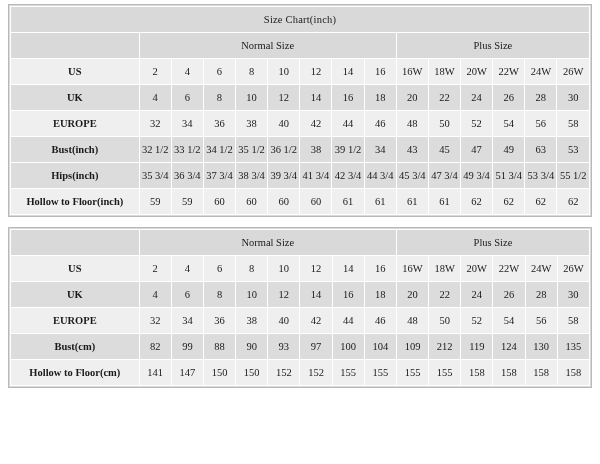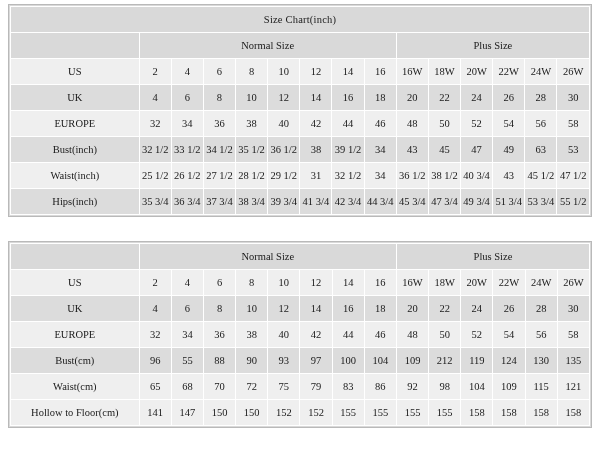--- a/index.html
+++ b/index.html
@@ -16,21 +16,21 @@
   }
   .page {
     width: 600px;
     height: 464px;
     position: relative;
     background: #ffffff;
     box-sizing: border-box;
   }
   .chart-block {
     width: 584px;
-    margin: 4px auto 14px auto;
+    margin: 4px auto 0 auto;
     background: #d9d9d9;
     border: 1px solid #b9b9b9;
     box-sizing: border-box;
     padding: 1px;
   }
   table.size-table {
     width: 100%;
     border-collapse: collapse;
     table-layout: fixed;
     background: #d9d9d9;
@@ -52,20 +52,21 @@
     border: none;
     letter-spacing: 0.2px;
   }
   td.group-cell {
     font-size: 12.5px;
     height: 23px;
   }
   td.rowlabel {
     font-size: 11.5px;
     text-align: center;
+    font-weight: bold;
   }
   tr.alt td {
     background: #efefef;
   }
   tr.norm td {
     background: #dcdcdc;
   }
   td.blank {
     border: none;
     background: #d9d9d9;
@@ -155,54 +156,54 @@
           <td>38</td>
           <td>39 1/2</td>
           <td>34</td>
           <td>43</td>
           <td>45</td>
           <td>47</td>
           <td>49</td>
           <td>63</td>
           <td>53</td>
         </tr>
-        <tr class="alt">
-          <td class="rowlabel">Waist(inch)</td>
-          <td>25 1/2</td>
-          <td>26 1/2</td>
-          <td>27 1/2</td>
-          <td>28 1/2</td>
-          <td>29 1/2</td>
-          <td>31</td>
-          <td>32 1/2</td>
-          <td>34</td>
-          <td>36 1/2</td>
-          <td>38 1/2</td>
-          <td>40 3/4</td>
-          <td>43</td>
-          <td>45 1/2</td>
-          <td>47 1/2</td>
-        </tr>
         <tr class="norm">
           <td class="rowlabel">Hips(inch)</td>
           <td>35 3/4</td>
           <td>36 3/4</td>
           <td>37 3/4</td>
           <td>38 3/4</td>
           <td>39 3/4</td>
           <td>41 3/4</td>
           <td>42 3/4</td>
           <td>44 3/4</td>
           <td>45 3/4</td>
           <td>47 3/4</td>
           <td>49 3/4</td>
           <td>51 3/4</td>
           <td>53 3/4</td>
           <td>55 1/2</td>
         </tr>
+        <tr class="alt">
+          <td class="rowlabel">Hollow to Floor(inch)</td>
+          <td>59</td>
+          <td>59</td>
+          <td>60</td>
+          <td>60</td>
+          <td>60</td>
+          <td>60</td>
+          <td>61</td>
+          <td>61</td>
+          <td>61</td>
+          <td>61</td>
+          <td>62</td>
+          <td>62</td>
+          <td>62</td>
+          <td>62</td>
+        </tr>
       </tbody>
     </table>
   </div>
 
   <div class="spacer"></div>
 
   <div class="chart-block">
     <table class="size-table">
       <colgroup>
         <col style="width:128px">
@@ -260,51 +261,34 @@
           <td>46</td>
           <td>48</td>
           <td>50</td>
           <td>52</td>
           <td>54</td>
           <td>56</td>
           <td>58</td>
         </tr>
         <tr class="norm">
           <td class="rowlabel">Bust(cm)</td>
-          <td>96</td>
-          <td>55</td>
+          <td>82</td>
+          <td>99</td>
           <td>88</td>
           <td>90</td>
           <td>93</td>
           <td>97</td>
           <td>100</td>
           <td>104</td>
           <td>109</td>
           <td>212</td>
           <td>119</td>
           <td>124</td>
           <td>130</td>
           <td>135</td>
-        </tr>
-        <tr class="alt">
-          <td class="rowlabel">Waist(cm)</td>
-          <td>65</td>
-          <td>68</td>
-          <td>70</td>
-          <td>72</td>
-          <td>75</td>
-          <td>79</td>
-          <td>83</td>
-          <td>86</td>
-          <td>92</td>
-          <td>98</td>
-          <td>104</td>
-          <td>109</td>
-          <td>115</td>
-          <td>121</td>
         </tr>
         <tr class="alt">
           <td class="rowlabel">Hollow to Floor(cm)</td>
           <td>141</td>
           <td>147</td>
           <td>150</td>
           <td>150</td>
           <td>152</td>
           <td>152</td>
           <td>155</td>

